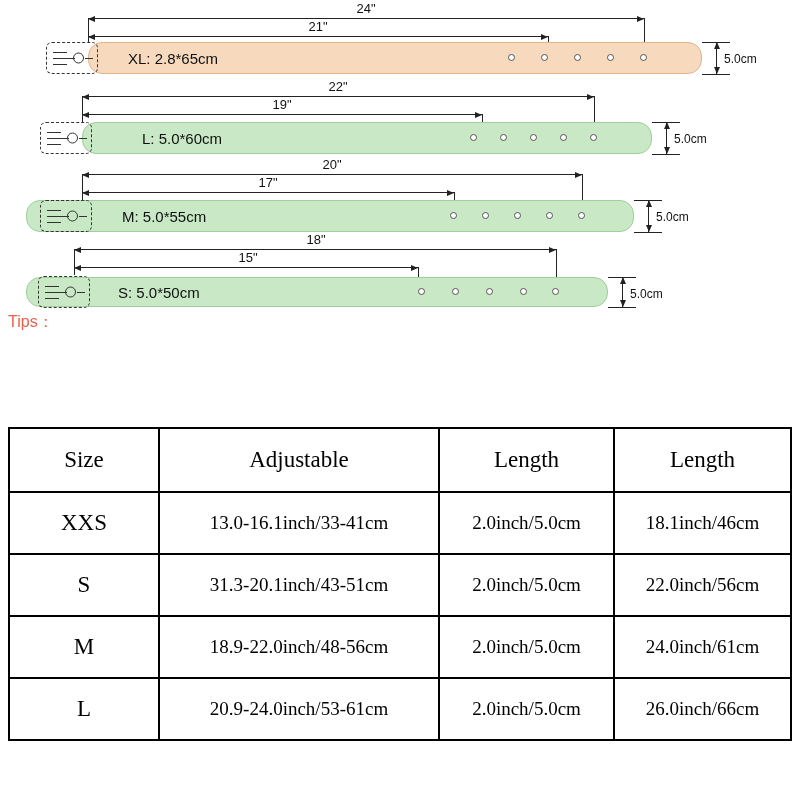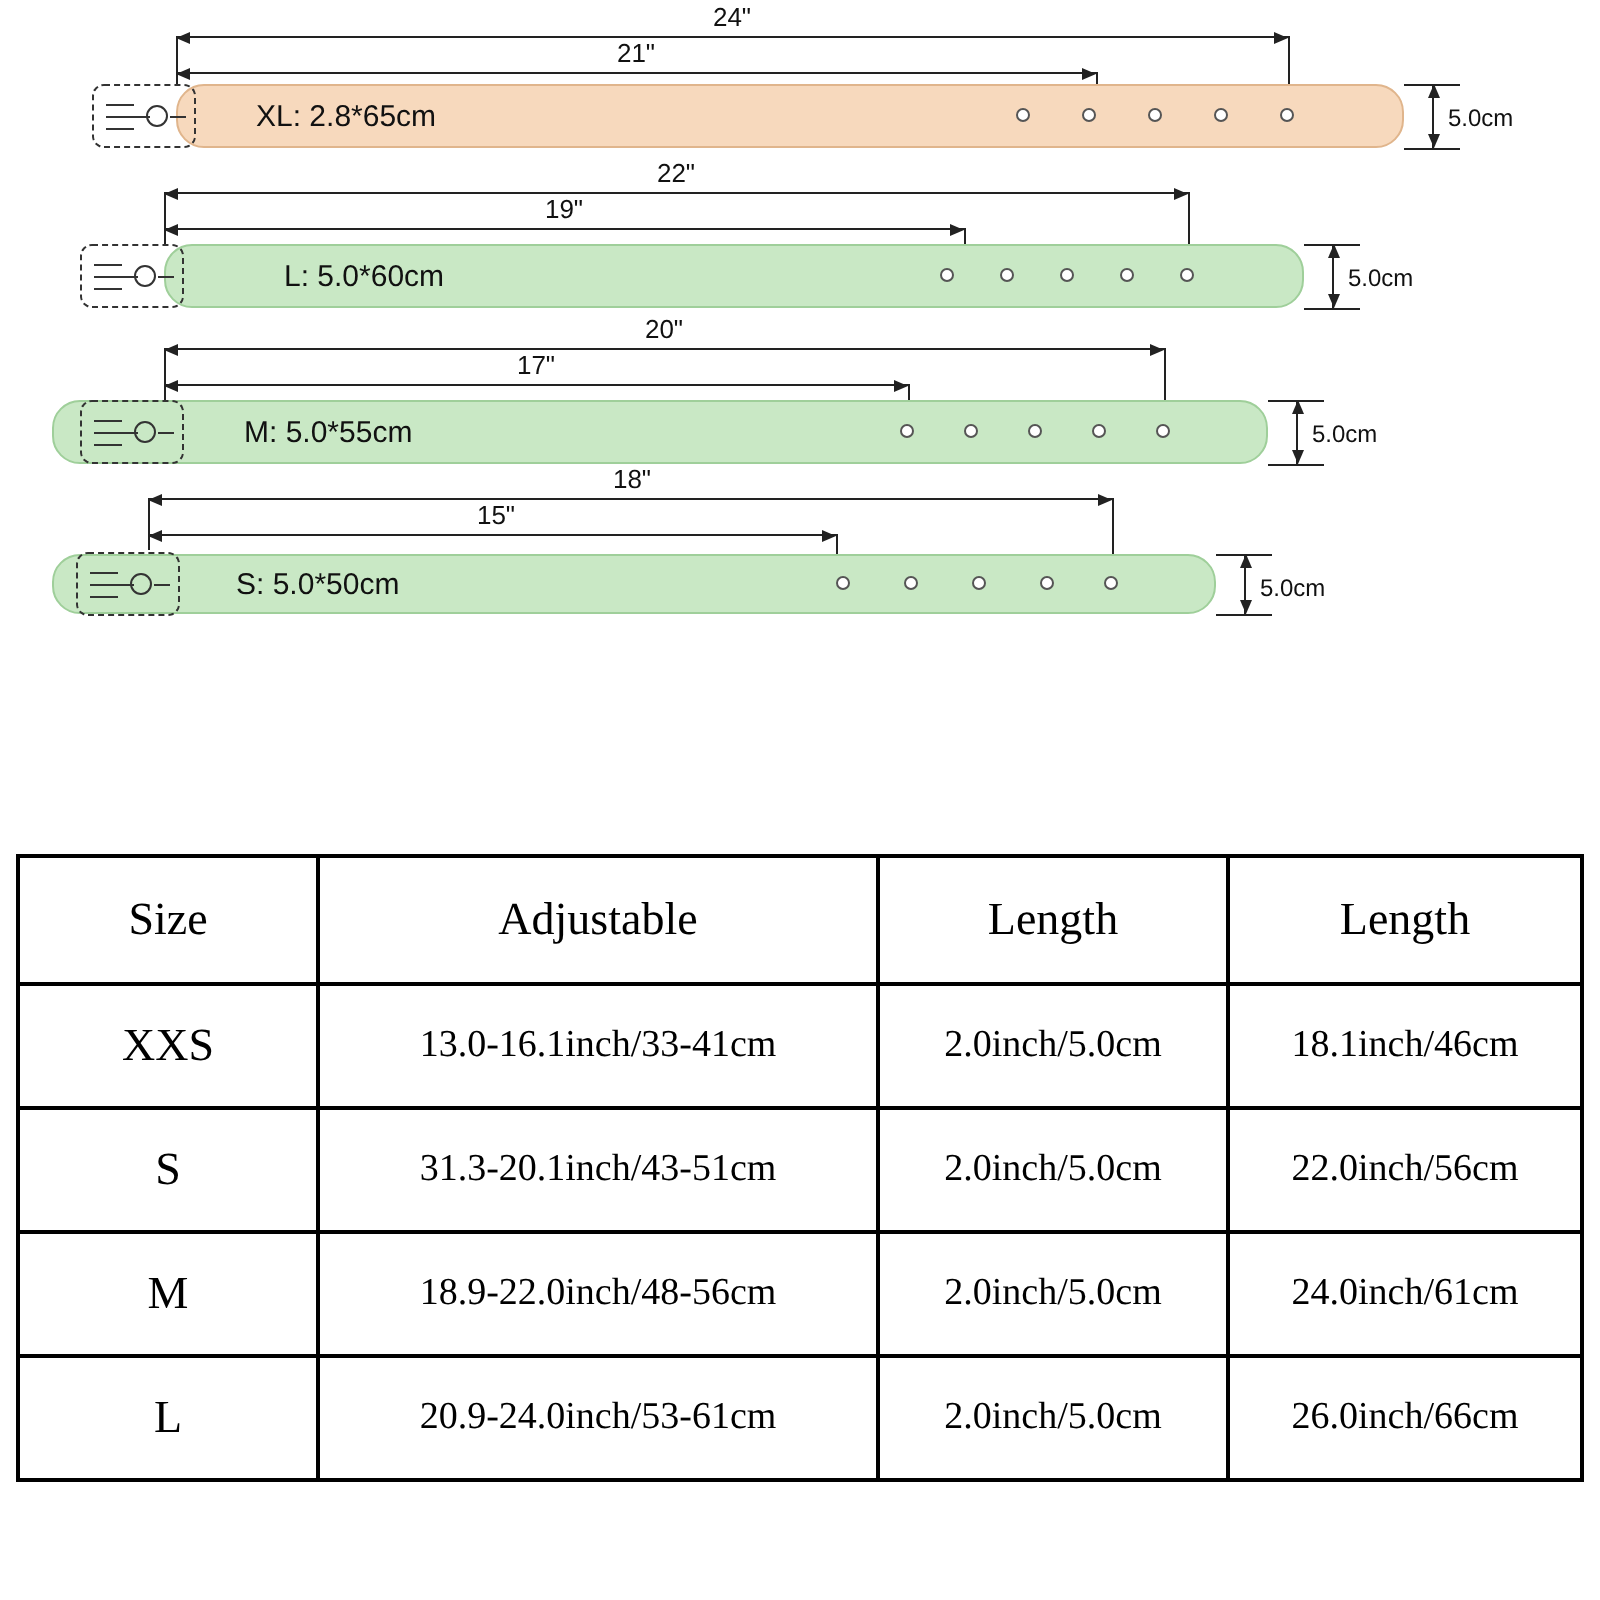--- a/index.html
+++ b/index.html
@@ -348,20 +348,21 @@
       <div class="hole" style="left:552px;top:57px;"></div>
 
       <div class="htick" style="left:608px;top:46px;width:28px;"></div>
       <div class="htick" style="left:608px;top:76px;width:28px;"></div>
       <div class="vdim" style="left:622px;top:46px;height:30px;"></div>
       <div class="vdim-label" style="left:630px;top:56px;">5.0cm</div>
     </div>
   </div>
 
   <div class="tips">
+    <div class="tips-title">Tips：</div>
   </div>
 
   <table class="size-table">
     <colgroup>
       <col class="col-size">
       <col class="col-adj">
       <col class="col-wid">
       <col class="col-len">
     </colgroup>
     <thead>

